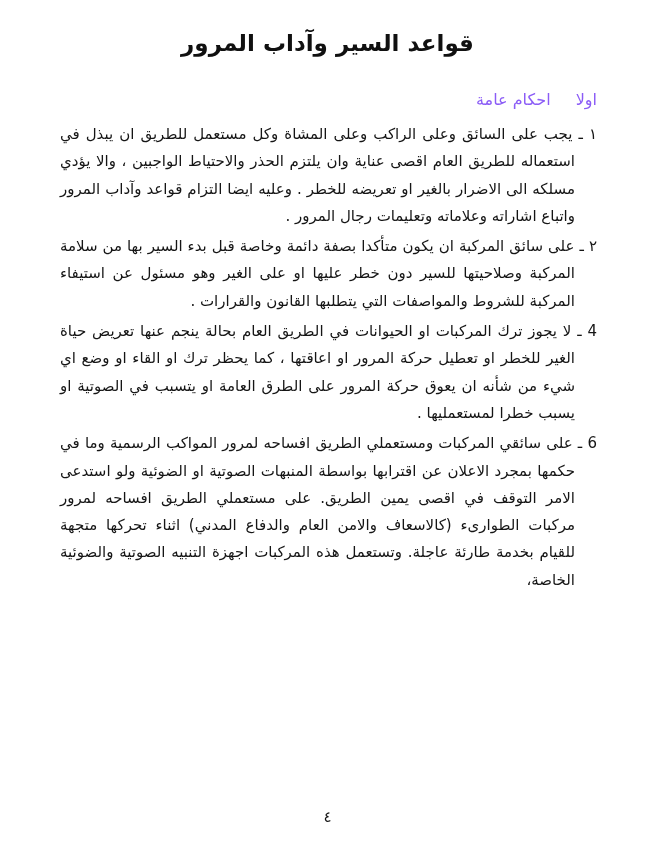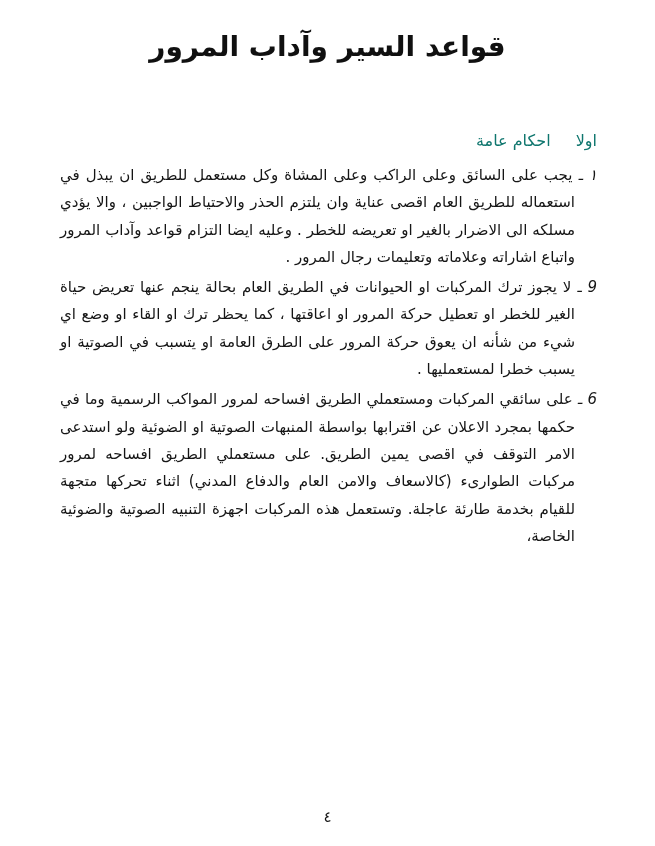--- a/index.html
+++ b/index.html
@@ -15,49 +15,48 @@
     background: #ffffff;
     color: #141414;
     direction: rtl;
     font-family: "DejaVu Sans", sans-serif;
     box-sizing: border-box;
     overflow: hidden;
   }
   .doc-title {
     margin: 30px 0 0 0;
     text-align: center;
-    font-size: 28px;
+    font-size: 23px;
     font-weight: bold;
     letter-spacing: 0.5px;
     color: #101010;
   }
   .section-heading {
-    margin: 68px 58px 10px 0;
+    margin: 34px 58px 10px 0;
     font-size: 16px;
     text-align: right;
-    color: #0f766e;
+    color: #8b5cf6;
   }
   .section-heading .section-label {
     margin-left: 20px;
   }
   .doc-body {
     padding: 2px 58px 0 60px;
   }
   .doc-paragraph {
     margin: 0 0 3px 0;
     font-size: 15px;
     line-height: 1.82;
     text-align: justify;
     padding-right: 22px;   
     text-indent: -22px;    
     color: #151515;
   }
   .doc-paragraph .item-number {
     white-space: nowrap;
-    font-style: italic;
   }
   .page-number {
     position: absolute;
     bottom: 20px;
     left: 0;
     right: 0;
     text-align: center;
     font-size: 15px;
     color: #111;
   }
@@ -74,23 +73,27 @@
     <span class="section-text">احكام عامة</span>
   </div>
 
   <div class="doc-body">
 
     <p class="doc-paragraph">
       <span class="item-number">١ ـ</span>
       <span class="item-text">يجب على السائق وعلى الراكب وعلى المشاة وكل مستعمل للطريق ان يبذل في استعماله للطريق العام اقصى عناية وان يلتزم الحذر والاحتياط الواجبين ، والا يؤدي مسلكه الى الاضرار بالغير او تعريضه للخطر . وعليه ايضا التزام قواعد وآداب المرور واتباع اشاراته وعلاماته وتعليمات رجال المرور .</span>
     </p>
 
+    <p class="doc-paragraph">
+      <span class="item-number">٢ ـ</span>
+      <span class="item-text">على سائق المركبة ان يكون متأكدا بصفة دائمة وخاصة قبل بدء السير بها من سلامة المركبة وصلاحيتها للسير دون خطر عليها او على الغير وهو مسئول عن استيفاء المركبة للشروط والمواصفات التي يتطلبها القانون والقرارات .</span>
+    </p>
 
     <p class="doc-paragraph">
-      <span class="item-number">9 ـ</span>
+      <span class="item-number">4 ـ</span>
       <span class="item-text">لا يجوز ترك المركبات او الحيوانات في الطريق العام بحالة ينجم عنها تعريض حياة الغير للخطر او تعطيل حركة المرور او اعاقتها ، كما يحظر ترك او القاء او وضع اي شيء من شأنه ان يعوق حركة المرور على الطرق العامة او يتسبب في الصوتية او يسبب خطرا لمستعمليها .</span>
     </p>
 
     <p class="doc-paragraph">
       <span class="item-number">6 ـ</span>
       <span class="item-text">على سائقي المركبات ومستعملي الطريق افساحه لمرور المواكب الرسمية وما في حكمها بمجرد الاعلان عن اقترابها بواسطة المنبهات الصوتية او الضوئية ولو استدعى الامر التوقف في اقصى يمين الطريق. على مستعملي الطريق افساحه لمرور مركبات الطوارىء (كالاسعاف والامن العام والدفاع المدني) اثناء تحركها متجهة للقيام بخدمة طارئة عاجلة. وتستعمل هذه المركبات اجهزة التنبيه الصوتية والضوئية الخاصة،</span>
     </p>
 
   </div>
 

